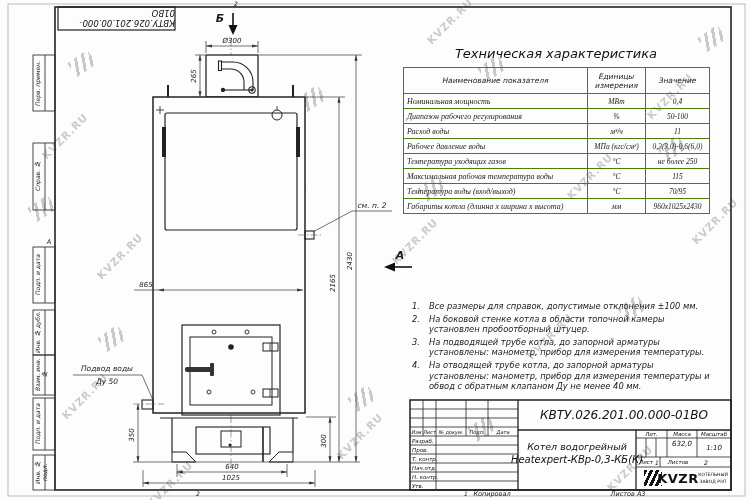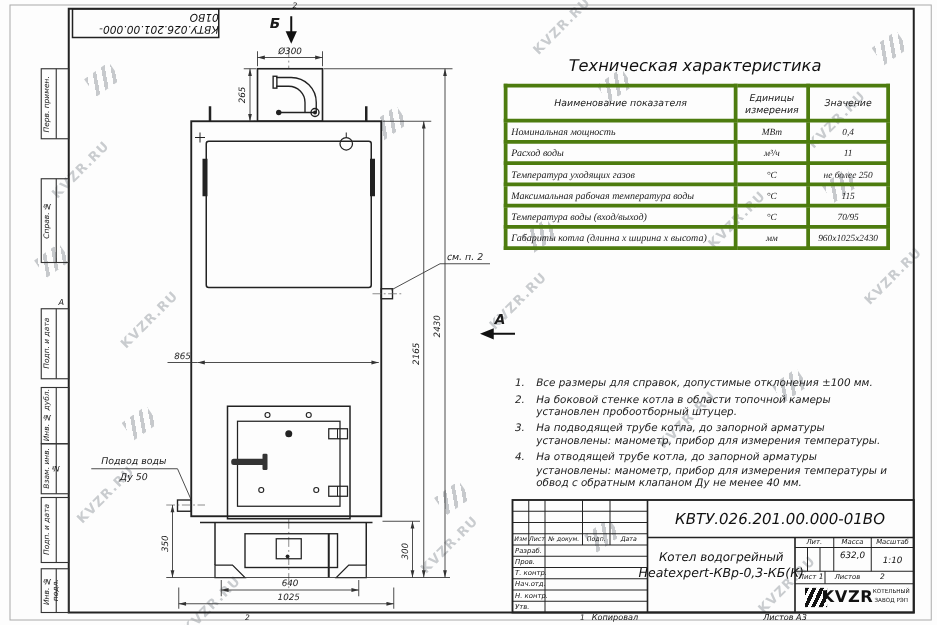--- a/index.html
+++ b/index.html
@@ -16,21 +16,21 @@
       background:repeating-linear-gradient(115deg,rgba(145,150,156,.5) 0 3px,transparent 3px 7.5px);}
   
   .vcell{position:absolute;left:33.5px;width:11px;writing-mode:vertical-rl;transform:rotate(180deg);
          text-align:center;font:italic 6px "DejaVu Sans",sans-serif;color:#222;}
   .docbox{position:absolute;left:58px;top:7px;width:117px;height:23px;display:flex;align-items:center;
           justify-content:center;transform:rotate(180deg);font:italic 8.5px "DejaVu Sans",sans-serif;color:#111;}
   
   #spec{position:absolute;left:403px;top:46px;width:306px;}
   #spec .title{font:italic 13px "DejaVu Sans",sans-serif;text-align:center;margin-bottom:6px;color:#111;}
   #spec table{border-collapse:collapse;width:306px;table-layout:fixed;}
-  #spec th,#spec td{border:3px solid #4d7c0f;font-style:italic;color:#1b1b1b;overflow:hidden;}
+  #spec th,#spec td{border:1px solid #4d7c0f;font-style:italic;color:#1b1b1b;overflow:hidden;}
   #spec th{font-size:7.5px;font-weight:normal;text-align:center;height:25px;padding:0 2px;}
   #spec td{font-size:8px;height:14px;padding:0 3px;white-space:nowrap;font-family:Liberation Serif, serif;}
   #spec td.u,#spec td.v{text-align:center;font-size:7.5px;padding:0 1px;}
   
   #notes{position:absolute;left:412px;top:301px;width:298px;font:italic 8.3px "DejaVu Sans",sans-serif;
          color:#1b1b1b;line-height:1.28;}
   .note{display:flex;margin-bottom:2px;}
   .note .n{width:17px;flex:none;}
   
   .tt{position:absolute;font:italic 5.5px "DejaVu Sans",sans-serif;color:#111;white-space:nowrap;
@@ -276,23 +276,33 @@
           <th>Наименование показателя</th>
           <th>Единицы измерения</th>
           <th>Значение</th>
         </tr>
         <tr>
               <td>Номинальная мощность</td>
               <td class="u">МВт</td>
               <td class="v">0,4</td>
             </tr>
         <tr>
+              <td>Диапазон рабочего регулирования</td>
+              <td class="u">%</td>
+              <td class="v">50-100</td>
+            </tr>
+        <tr>
               <td>Расход воды</td>
               <td class="u">м³/ч</td>
               <td class="v">11</td>
+            </tr>
+        <tr>
+              <td>Рабочее давление воды</td>
+              <td class="u">МПа (кгс/см²)</td>
+              <td class="v">0,3(3,0)-0,6(6,0)</td>
             </tr>
         <tr>
               <td>Температура уходящих газов</td>
               <td class="u">°С</td>
               <td class="v">не более 250</td>
             </tr>
         <tr>
               <td>Максимальная рабочая температура воды</td>
               <td class="u">°С</td>
               <td class="v">115</td>

